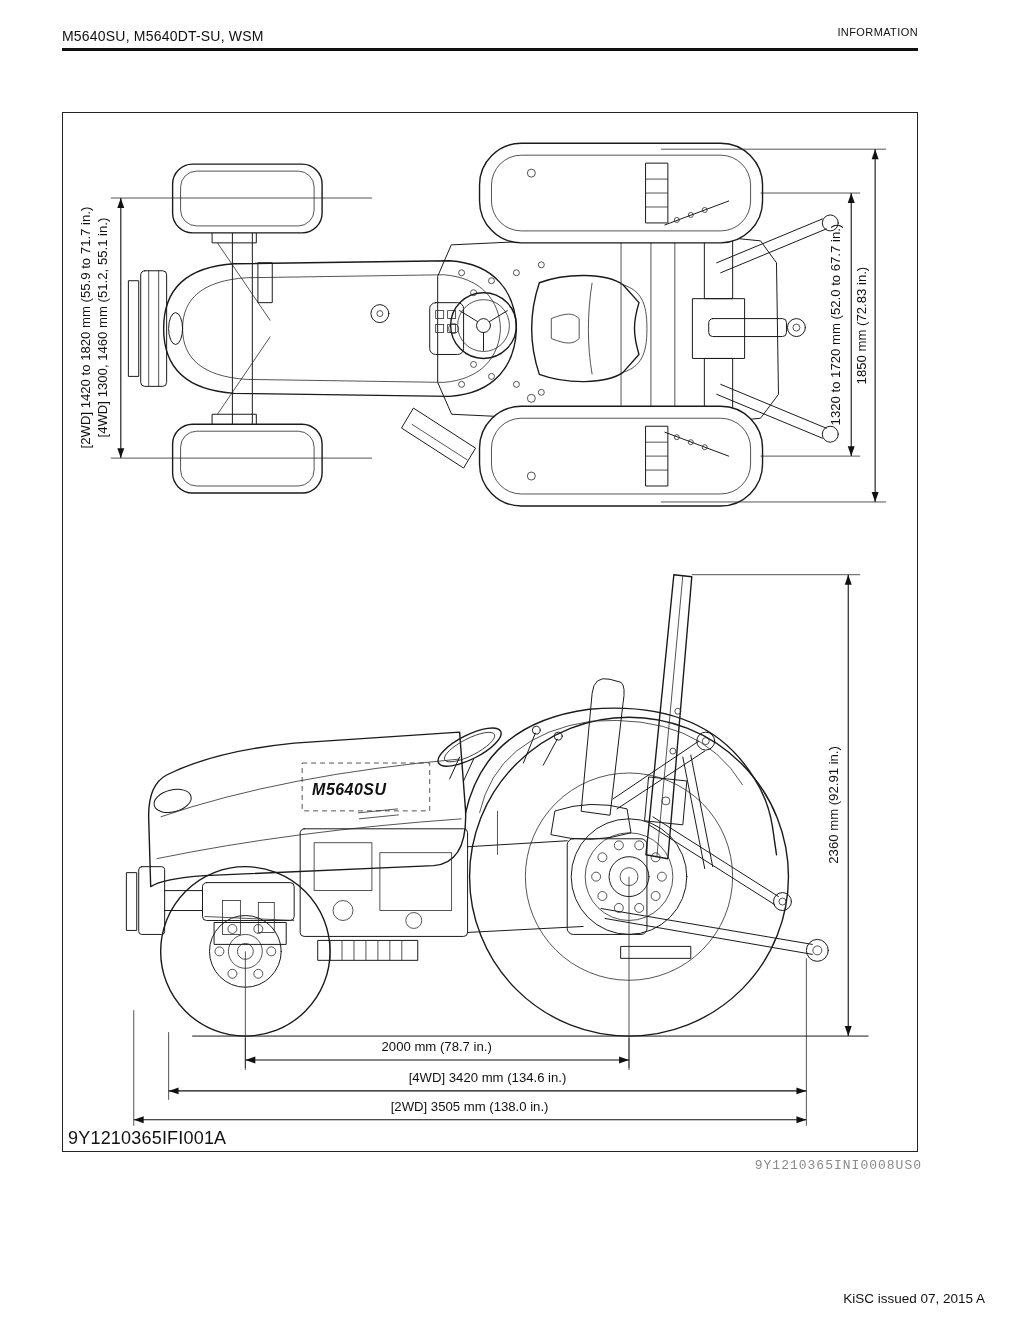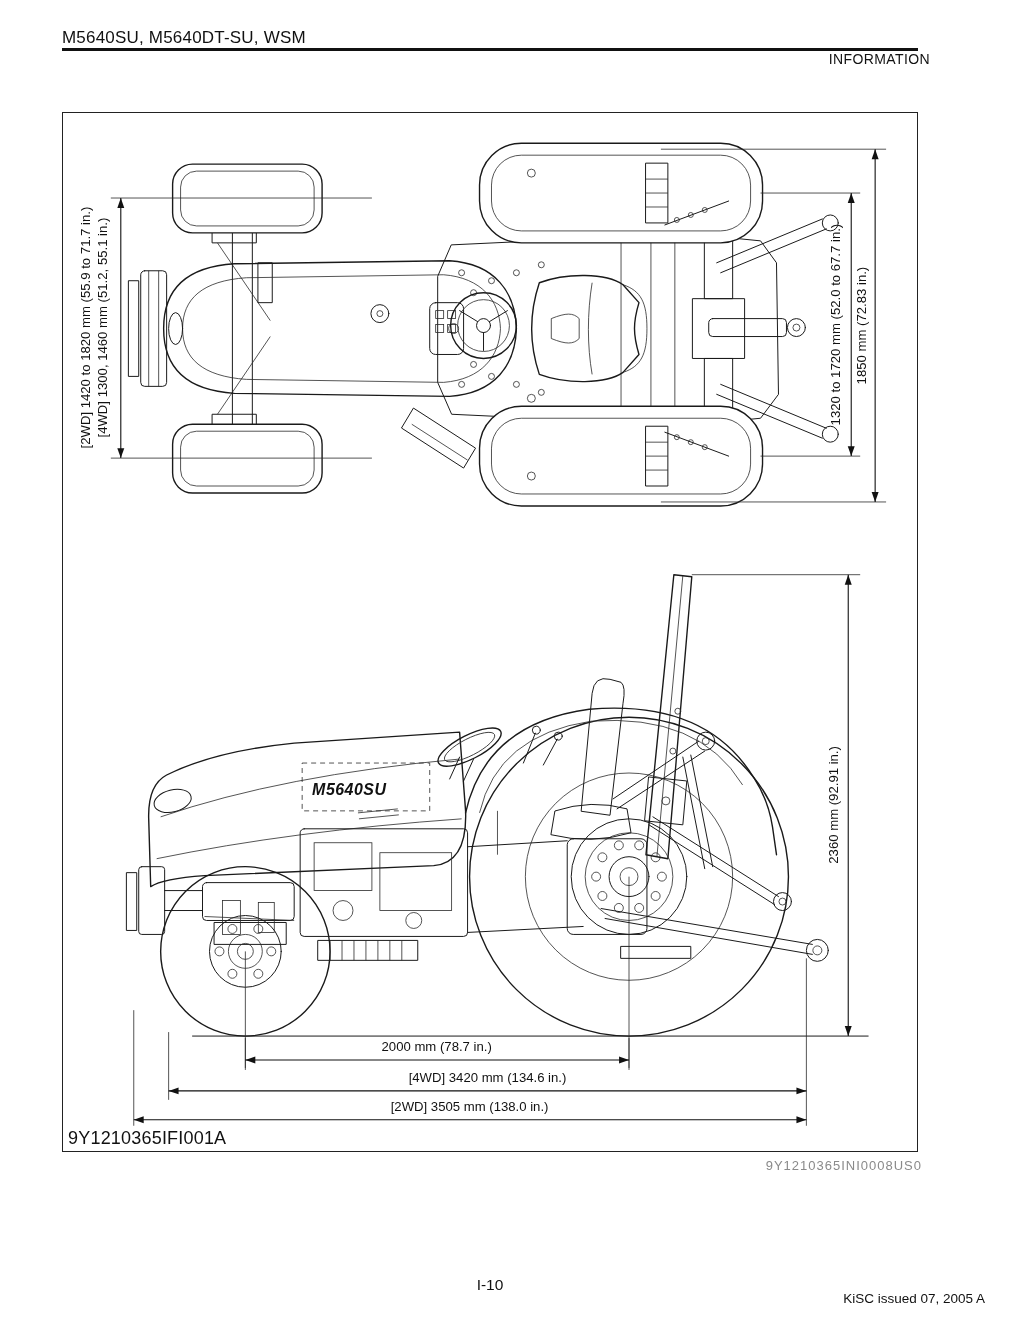--- a/index.html
+++ b/index.html
@@ -1,30 +1,30 @@
 <!DOCTYPE html>
 <html><head>
 <meta charset="utf-8">
 <style>
   html,body{margin:0;padding:0;background:#f2f2f2;}
   .page{
     position:relative;width:1024px;height:1326px;background:#ffffff;
     font-family:"Liberation Sans",sans-serif;color:#111;overflow:hidden;
   }
   
-  .hdr-left{position:absolute;left:62px;top:28px;font-size:17px;letter-spacing:.2px;}
-  .hdr-right{position:absolute;right:94px;top:26px;font-size:14px;letter-spacing:.4px;margin-top:25px;}
+  .hdr-left{position:absolute;left:62px;top:28px;font-size:14px;letter-spacing:.2px;}
+  .hdr-right{position:absolute;right:106px;top:26px;font-size:11px;letter-spacing:.4px;}
   .hdr-rule{position:absolute;left:62px;top:48px;width:856px;height:0;border-bottom:3px solid #111;}
   .title{position:absolute;left:62px;top:57px;font-size:29px;font-weight:bold;letter-spacing:.5px;}
   .title .num{display:inline-block;width:53px;}
   
   .fig{position:absolute;left:62px;top:112px;width:856px;height:1040px;border:1.5px solid #222;box-sizing:border-box;}
   .fig svg{display:block;}
   .fig-id{position:absolute;left:5px;bottom:2px;font-size:18px;letter-spacing:.2px;}
-  .ref-code{position:absolute;right:102px;top:1158px;font-family:Liberation Sans, sans-serif;font-size:13px;color:#8a8a8a;letter-spacing:1px;}
+  .ref-code{position:absolute;right:102px;top:1158px;font-family:Liberation Mono, monospace;font-size:13px;color:#8a8a8a;letter-spacing:1px;}
   
   .foot-page{position:absolute;left:62px;top:1276px;width:856px;text-align:center;font-size:15.5px;}
   .foot-issue{position:absolute;right:39px;top:1291px;font-size:13.5px;}
   
   .ln{stroke:#1a1a1a;fill:none;stroke-width:1;stroke-linecap:round;stroke-linejoin:round;}
   .ln2{stroke:#1a1a1a;fill:none;stroke-width:1.4;stroke-linecap:round;stroke-linejoin:round;}
   .lnw{stroke:#1a1a1a;fill:#fff;stroke-width:1.4;stroke-linejoin:round;}
   .thin{stroke:#2a2a2a;fill:none;stroke-width:.8;}
   .dim{stroke:#111;fill:none;stroke-width:1.1;}
   .dimtext{font-family:"Liberation Sans",sans-serif;font-size:13.2px;fill:#111;stroke:none;}
@@ -331,16 +331,15 @@
           <text class="dimtext" text-anchor="middle" x="408" y="1001">[2WD] 3505 mm (138.0 in.)</text>
         </g>
       </g>
     </svg>
 
     <div class="fig-id">9Y1210365IFI001A</div>
   </div>
 
   <div class="ref-code">9Y1210365INI0008US0</div>
 
-  <div class="foot-page">I-10</div>
-  <div class="foot-issue">KiSC issued 07, 2005 A</div>
+  <div class="foot-issue">KiSC issued 07, 2015 A</div>
 
 </div>
 
 </body></html>

